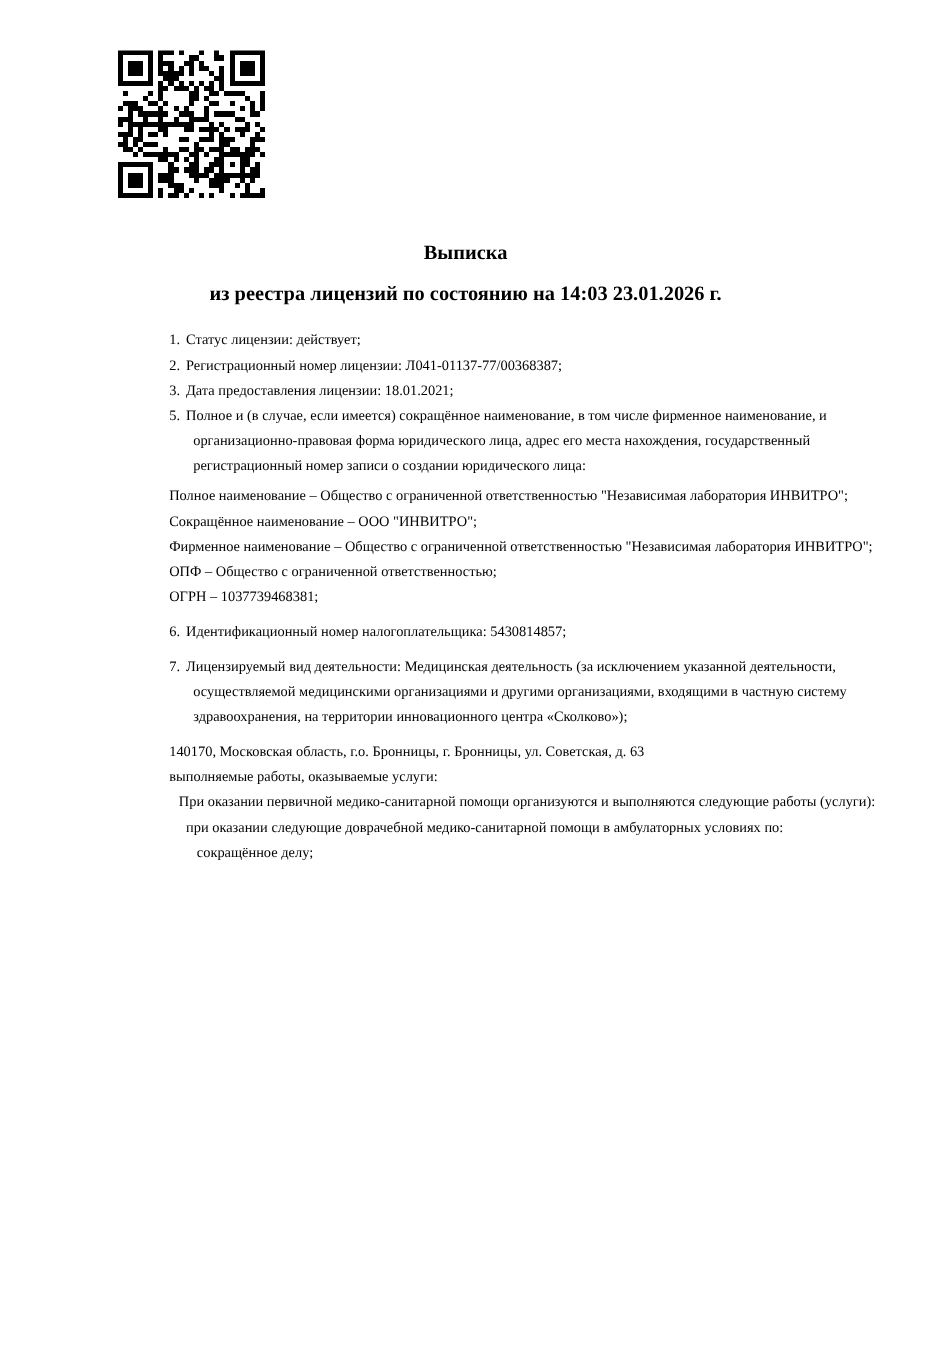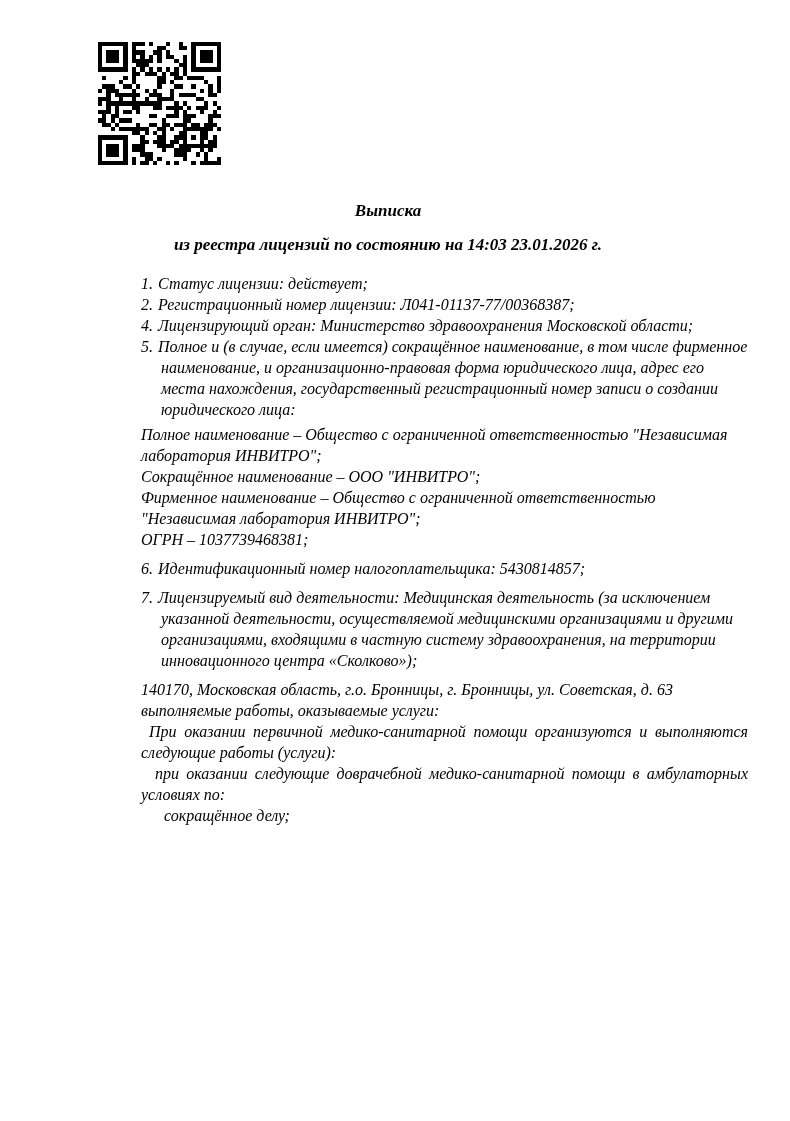--- a/index.html
+++ b/index.html
@@ -7,21 +7,20 @@
     background: #ffffff;
     font-family: "Liberation Serif", "DejaVu Serif", serif;
     color: #000000;
   }
   .page {
     position: relative;
     width: 790px;
     height: 1121px;
     background: #ffffff;
     overflow: hidden;
-    font-style: italic;
   }
   .qr {
     position: absolute;
     left: 98px;
     top: 42px;
     width: 123px;
     height: 123px;
   }
   .titles {
     position: absolute;
@@ -32,21 +31,21 @@
     font-weight: bold;
     font-size: 17px;
     line-height: 21px;
   }
   .titles .t1 { margin-bottom: 13px; }
   .content {
     position: absolute;
     top: 273px;
     left: 141px;
     width: 607px;
-    font-size: 16px;
+    font-size: 12px;
     line-height: 21px;
   }
   .content p { margin: 0; }
   .item {
     margin: 0 0 11px 0;
     padding-left: 20px;
     text-indent: -20px;
   }
   .item .num { margin-right: 5px; }
   .item.tight { margin-bottom: 4px; }
@@ -479,29 +478,30 @@
     <div class="t1">Выписка</div>
     <div class="t2">из реестра лицензий по состоянию на 14:03 23.01.2026 г.</div>
   </div>
 
   <div class="content">
 
     <p class="item"><span class="num">1.</span><span>Статус лицензии: действует;</span></p>
 
     <p class="item"><span class="num">2.</span><span>Регистрационный номер лицензии: Л041-01137-77/00368387;</span></p>
 
-
-    <p class="item"><span class="num">4.</span><span>Лицензирующий орган: Министерство здравоохранения Московской области;</span></p>
+    <p class="item"><span class="num">3.</span><span>Дата предоставления лицензии: 18.01.2021;</span></p>
+
 
     <p class="item tight"><span class="num">5.</span><span>Полное и (в случае, если имеется) сокращённое наименование, в том числе фирменное наименование, и организационно-правовая форма юридического лица, адрес его места нахождения, государственный регистрационный номер записи о создании юридического лица:</span></p>
 
     <div class="org">
       <p>Полное наименование – Общество с ограниченной ответственностью "Независимая лаборатория ИНВИТРО";</p>
       <p>Сокращённое наименование – ООО "ИНВИТРО";</p>
       <p>Фирменное наименование – Общество с ограниченной ответственностью "Независимая лаборатория ИНВИТРО";</p>
+      <p>ОПФ – Общество с ограниченной ответственностью;</p>
       <p>ОГРН – 1037739468381;</p>
     </div>
 
     <p class="item mid"><span class="num">6.</span><span>Идентификационный номер налогоплательщика: 5430814857;</span></p>
 
     <p class="item mid"><span class="num">7.</span><span>Лицензируемый вид деятельности: Медицинская деятельность (за исключением указанной деятельности, осуществляемой медицинскими организациями и другими организациями, входящими в частную систему здравоохранения, на территории инновационного центра «Сколково»);</span></p>
 
 
     <div class="addr-block">
       <p>140170, Московская область, г.о. Бронницы, г. Бронницы, ул. Советская, д. 63</p>

